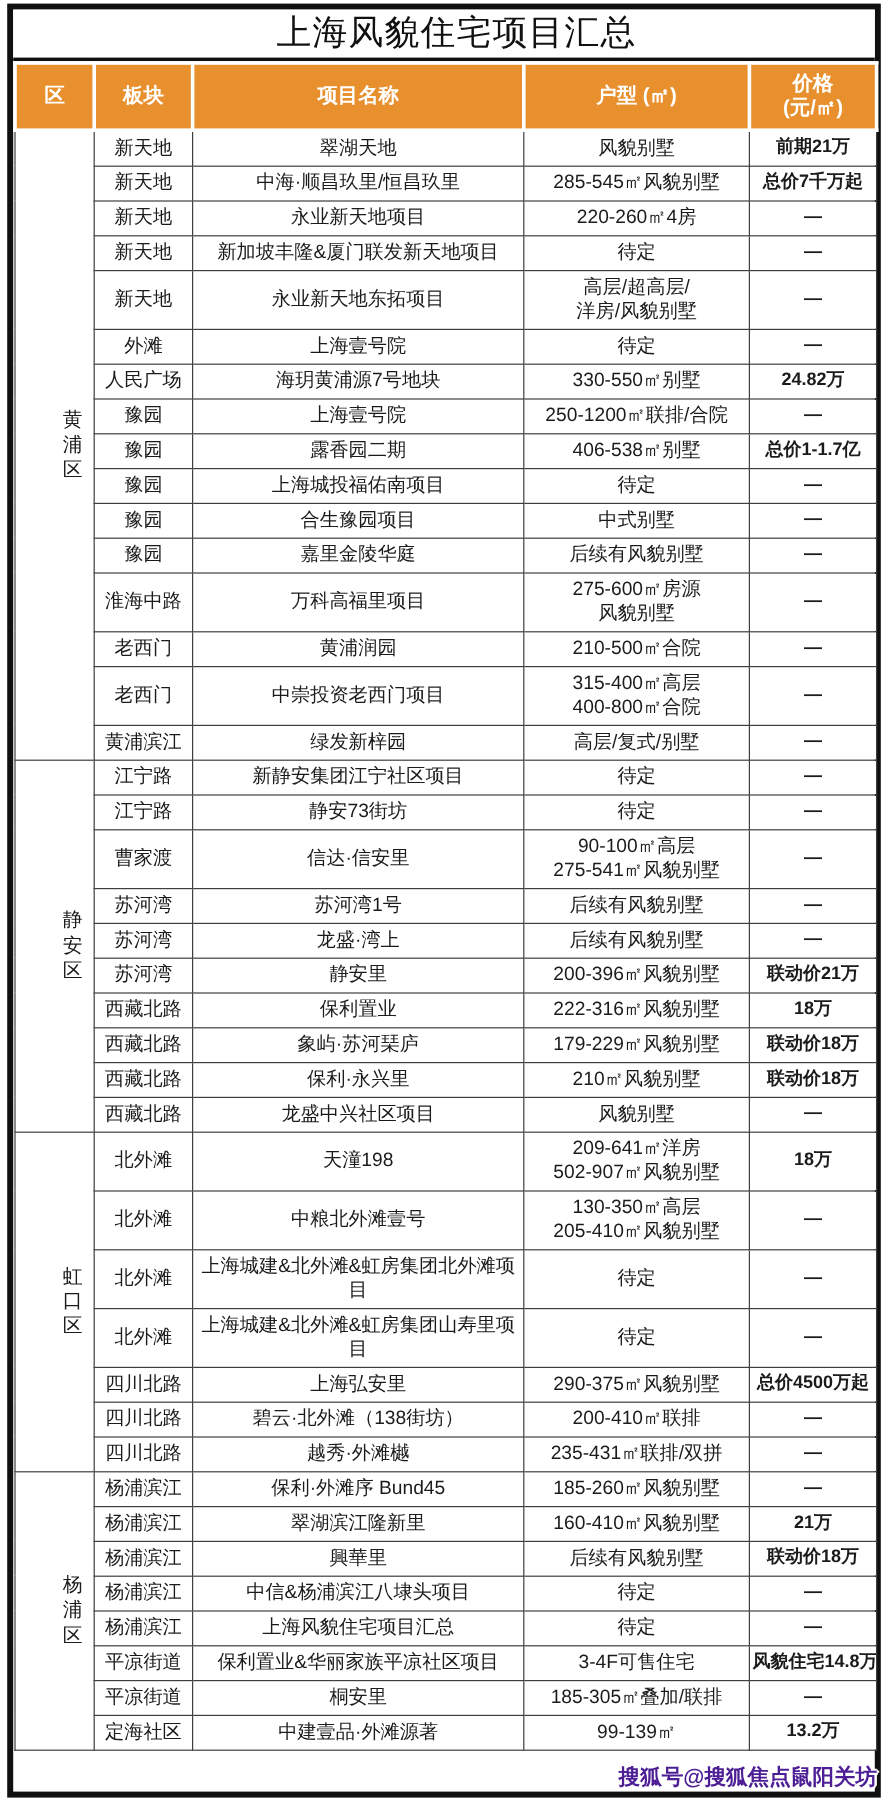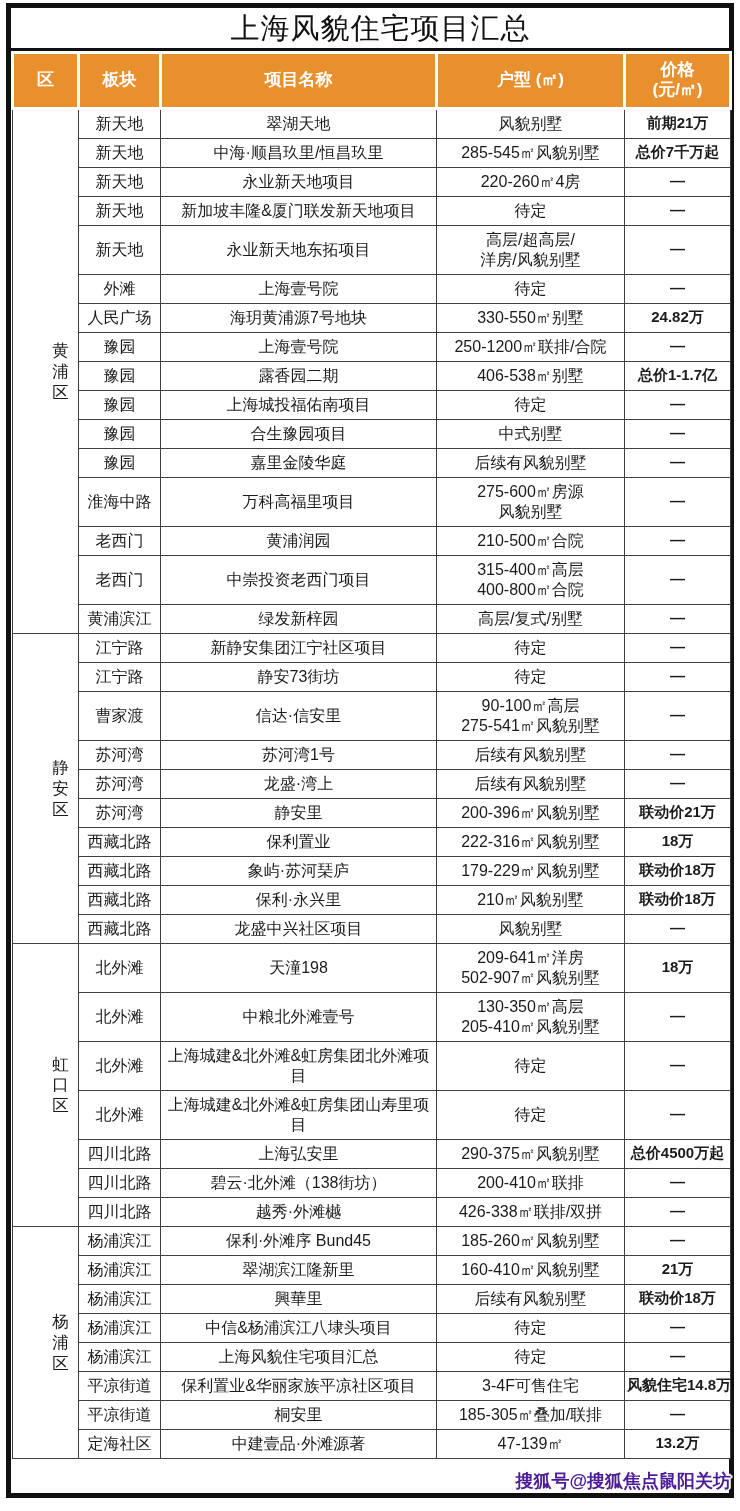--- a/index.html
+++ b/index.html
@@ -304,21 +304,21 @@
         </tr>
         <tr>
           <td class="block-cell">四川北路</td>
           <td class="project-cell">碧云·北外滩（138街坊）</td>
           <td class="unit-cell">200-410㎡联排</td>
           <td class="price-cell">—</td>
         </tr>
         <tr>
           <td class="block-cell">四川北路</td>
           <td class="project-cell">越秀·外滩樾</td>
-          <td class="unit-cell">426-338㎡联排/双拼</td>
+          <td class="unit-cell">235-431㎡联排/双拼</td>
           <td class="price-cell">—</td>
         </tr>
         <tr>
           <td rowspan="8" class="district-cell">杨浦区</td>
           <td class="block-cell">杨浦滨江</td>
           <td class="project-cell">保利·外滩序 Bund45</td>
           <td class="unit-cell">185-260㎡风貌别墅</td>
           <td class="price-cell">—</td>
         </tr>
         <tr>
@@ -353,19 +353,19 @@
         </tr>
         <tr>
           <td class="block-cell">平凉街道</td>
           <td class="project-cell">桐安里</td>
           <td class="unit-cell">185-305㎡叠加/联排</td>
           <td class="price-cell">—</td>
         </tr>
         <tr>
           <td class="block-cell">定海社区</td>
           <td class="project-cell">中建壹品·外滩源著</td>
-          <td class="unit-cell">47-139㎡</td>
+          <td class="unit-cell">99-139㎡</td>
           <td class="price-cell">13.2万</td>
         </tr>
       </tbody>
   </table>
   <div class="watermark">搜狐号@搜狐焦点鼠阳关坊</div>
 </div>
 
 </body></html>

